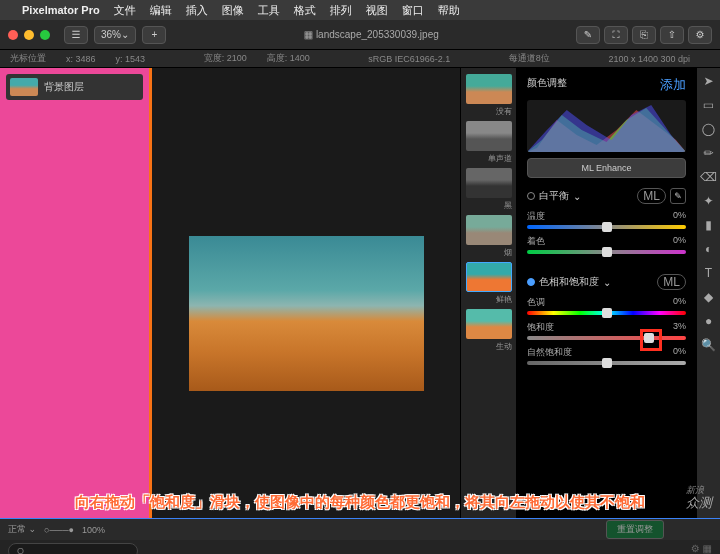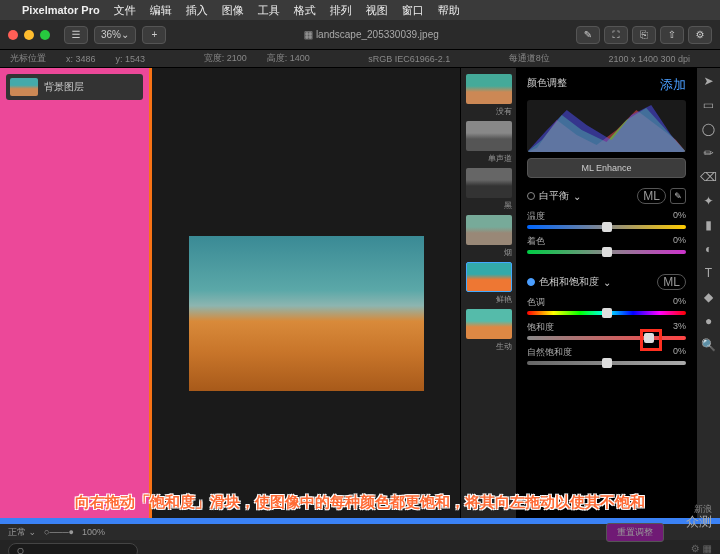--- a/index.html
+++ b/index.html
@@ -63,29 +63,29 @@
 .grad-temp { background: linear-gradient(90deg, #06f, #888, #fc0); }
 .grad-tint { background: linear-gradient(90deg, #0c4, #888, #c3c); }
 .grad-hue { background: linear-gradient(90deg, #f00, #ff0, #0f0, #0ff, #00f, #f0f, #f00); }
 .grad-sat { background: linear-gradient(90deg, #888, #f44); }
 .grad-vib { background: linear-gradient(90deg, #666, #888, #aaa); }
 
 .highlight-box { position: absolute; border: 3px solid #ff3020; width: 22px; height: 22px; pointer-events: none; }
 
 .tooltray { width: 24px; background: #2a2a2a; border-left: 1px solid #000; display: flex; flex-direction: column; align-items: center; padding: 6px 0; gap: 10px; color: #aaa; font-size: 12px; }
 
-.bottombar { background: #2a2a2a; height: 22px; display: flex; align-items: center; padding: 0 8px; gap: 8px; border-top: 6px solid #3b82f6; font-size: 9px; color: #999; }
+.bottombar { background: #2a2a2a; height: 22px; display: flex; align-items: center; padding: 0 8px; gap: 8px; border-top: 1px solid #3b82f6; font-size: 9px; color: #999; }
 .bottombar .spacer { flex: 1; }
-.reset-btn { background: #701a75; border: 1px solid #555; border-radius: 3px; padding: 2px 10px; font-size: 9px; }
+.reset-btn { background: #14532d; border: 1px solid #555; border-radius: 3px; padding: 2px 10px; font-size: 9px; }
 
 .searchbar { background: #242424; height: 22px; padding: 3px 8px; }
 .searchbar input { background: #1a1a1a; border: 1px solid #444; border-radius: 10px; width: 130px; height: 16px; padding: 0 8px; color: #888; font-size: 9px; }
 
 .caption { position: absolute; bottom: 42px; left: 0; right: 0; text-align: center; font-size: 15px; font-weight: bold; color: #ff6b35; text-shadow: -1px -1px 0 #fff, 1px -1px 0 #fff, -1px 1px 0 #fff, 1px 1px 0 #fff; padding: 0 20px; line-height: 1.4; pointer-events: none; }
-.watermark { position: absolute; right: 8px; bottom: 24px; color: #888; font-size: 9px; text-align: right; line-height: 1.2; }
+.watermark { position: absolute; right: 8px; bottom: 43px; color: #888; font-size: 9px; text-align: left; line-height: 1.2; font-style: italic; }
 .watermark .big { font-size: 13px; color: #aaa; }
 </style>
 </head>
 <body>
 
 <div class="menubar">
   <span class="apple"></span>
   <span class="appname">Pixelmator Pro</span>
   <span>文件</span>
   <span>编辑</span>

